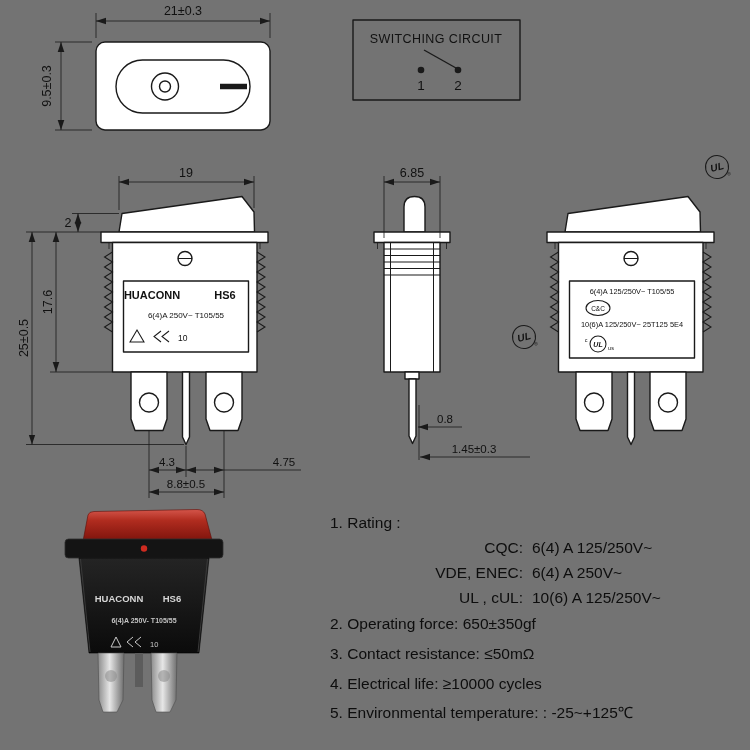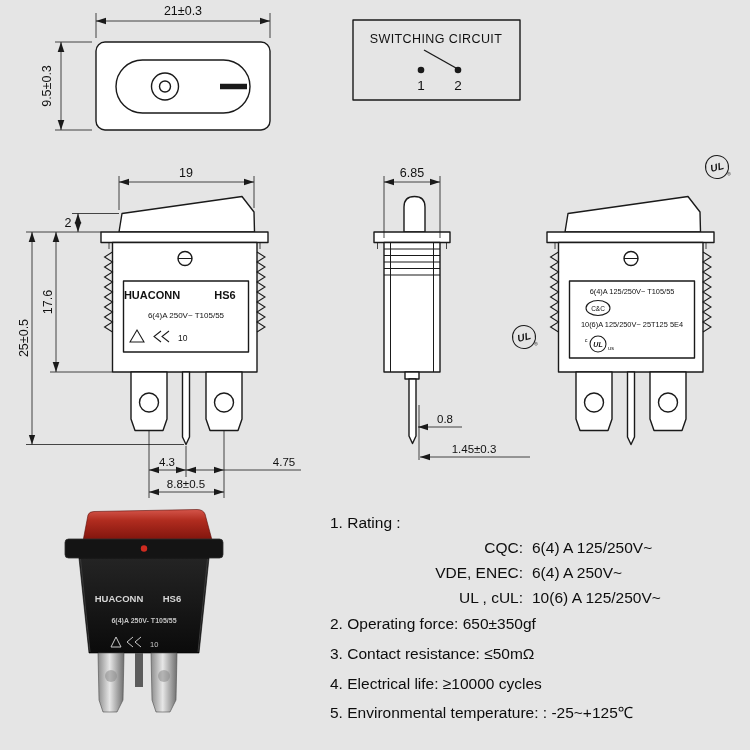--- a/index.html
+++ b/index.html
@@ -1,16 +1,16 @@
 <!DOCTYPE html>
 <html><head>
 <meta charset="utf-8">
 <style>
   html,body{margin:0;padding:0;background:#ffffff;}
-  #page{position:relative;width:750px;height:750px;background:#e5e5e5;overflow:hidden;
+  #page{position:relative;width:750px;height:750px;background:#737373;overflow:hidden;
         font-family:"Liberation Sans", sans-serif;}
   svg{font-family:"Liberation Sans", sans-serif;}
   .ol   {fill:#ffffff;stroke:#1a1a1a;stroke-width:1.4;stroke-linejoin:round;}
   .oln  {fill:none;stroke:#1a1a1a;stroke-width:1.4;stroke-linejoin:round;}
   .ol2  {fill:none;stroke:#1a1a1a;stroke-width:1.05;}
   .dim  {fill:none;stroke:#1a1a1a;stroke-width:0.8;}
   .dt   {font-size:12.5px;fill:#111;}
   .dts  {font-size:11.5px;fill:#111;}
   .tiny {fill:#111;}
   .spec {font-size:15.5px;fill:#0d0d0d;}

